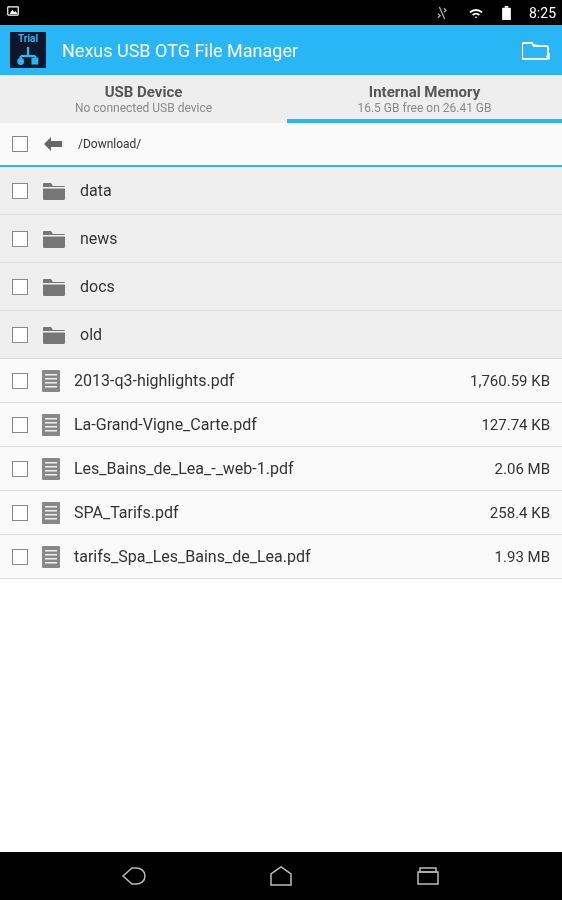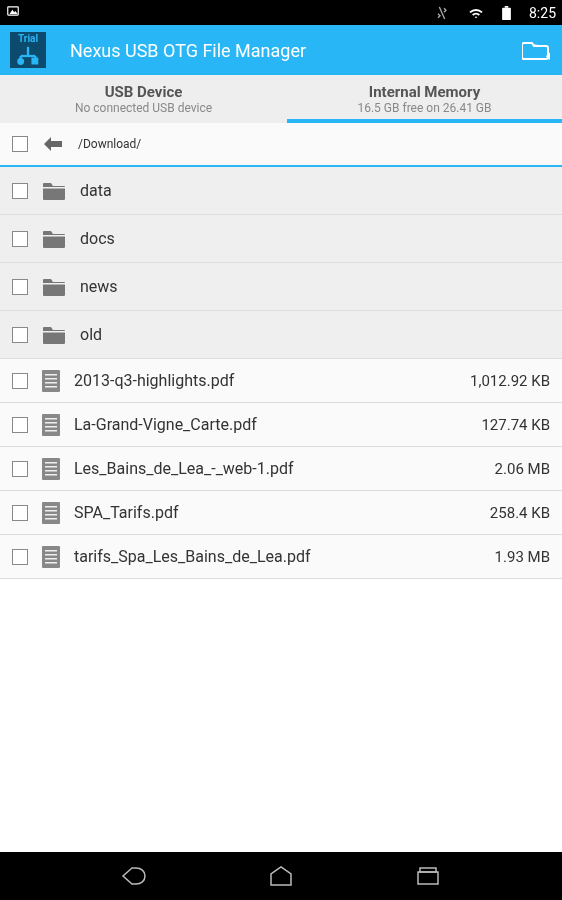--- a/index.html
+++ b/index.html
@@ -22,30 +22,30 @@
 .app-bar {
   height: 50px;
   background: #29b6f6;
   display: flex;
   align-items: center;
   padding: 0 10px;
   color: #fff;
 }
 .app-logo {
   width: 36px; height: 36px;
-  background: #0c4a6e;
+  background: #0f172a;
   color: #29b6f6;
   font-size: 10px;
   font-weight: bold;
   display: flex;
   flex-direction: column;
   align-items: center;
   justify-content: flex-start;
   padding-top: 1px;
-  margin-right: 24px;
+  margin-right: 16px;
   position: relative;
 }
 .app-logo svg { position: absolute; bottom: 2px; }
 .app-title { flex: 1; font-size: 18px; font-weight: 400; }
 .app-action { width: 32px; height: 32px; display: flex; align-items: center; justify-content: center; }
 
 .tabs {
   display: flex;
   height: 48px;
   background: #eeeeee;
@@ -214,49 +214,49 @@
             <rect x="1" y="6" width="22" height="1.5" fill="#efefef"></rect>
           </svg></span>
         <div class="item-name">data</div>
       </div>
       <div class="row folder">
         <div class="checkbox"></div>
         <span class="icon-folder"><svg width="24" height="20" viewBox="0 0 24 20" fill="#777">
             <path d="M2 2h7l2 3h11a1 1 0 011 1v12a1 1 0 01-1 1H2a1 1 0 01-1-1V3a1 1 0 011-1z"></path>
             <rect x="1" y="6" width="22" height="1.5" fill="#efefef"></rect>
           </svg></span>
-        <div class="item-name">docs</div>
+        <div class="item-name">news</div>
       </div>
       <div class="row folder">
         <div class="checkbox"></div>
         <span class="icon-folder"><svg width="24" height="20" viewBox="0 0 24 20" fill="#777">
             <path d="M2 2h7l2 3h11a1 1 0 011 1v12a1 1 0 01-1 1H2a1 1 0 01-1-1V3a1 1 0 011-1z"></path>
             <rect x="1" y="6" width="22" height="1.5" fill="#efefef"></rect>
           </svg></span>
-        <div class="item-name">news</div>
+        <div class="item-name">docs</div>
       </div>
       <div class="row folder">
         <div class="checkbox"></div>
         <span class="icon-folder"><svg width="24" height="20" viewBox="0 0 24 20" fill="#777">
             <path d="M2 2h7l2 3h11a1 1 0 011 1v12a1 1 0 01-1 1H2a1 1 0 01-1-1V3a1 1 0 011-1z"></path>
             <rect x="1" y="6" width="22" height="1.5" fill="#efefef"></rect>
           </svg></span>
         <div class="item-name">old</div>
       </div>
       <div class="row file">
         <div class="checkbox"></div>
         <span class="icon-file"><svg width="18" height="22" viewBox="0 0 18 22" fill="#888">
             <rect x="0" y="0" width="18" height="22" rx="1"></rect>
             <rect x="3" y="4" width="12" height="1.5" fill="#efefef"></rect>
             <rect x="3" y="8" width="12" height="1.5" fill="#efefef"></rect>
             <rect x="3" y="12" width="12" height="1.5" fill="#efefef"></rect>
             <rect x="3" y="16" width="12" height="1.5" fill="#efefef"></rect>
           </svg></span>
         <div class="item-name">2013-q3-highlights.pdf</div>
-        <div class="item-size">1,012.92 KB</div>
+        <div class="item-size">1,760.59 KB</div>
       </div>
       <div class="row file">
         <div class="checkbox"></div>
         <span class="icon-file"><svg width="18" height="22" viewBox="0 0 18 22" fill="#888">
             <rect x="0" y="0" width="18" height="22" rx="1"></rect>
             <rect x="3" y="4" width="12" height="1.5" fill="#efefef"></rect>
             <rect x="3" y="8" width="12" height="1.5" fill="#efefef"></rect>
             <rect x="3" y="12" width="12" height="1.5" fill="#efefef"></rect>
             <rect x="3" y="16" width="12" height="1.5" fill="#efefef"></rect>
           </svg></span>

